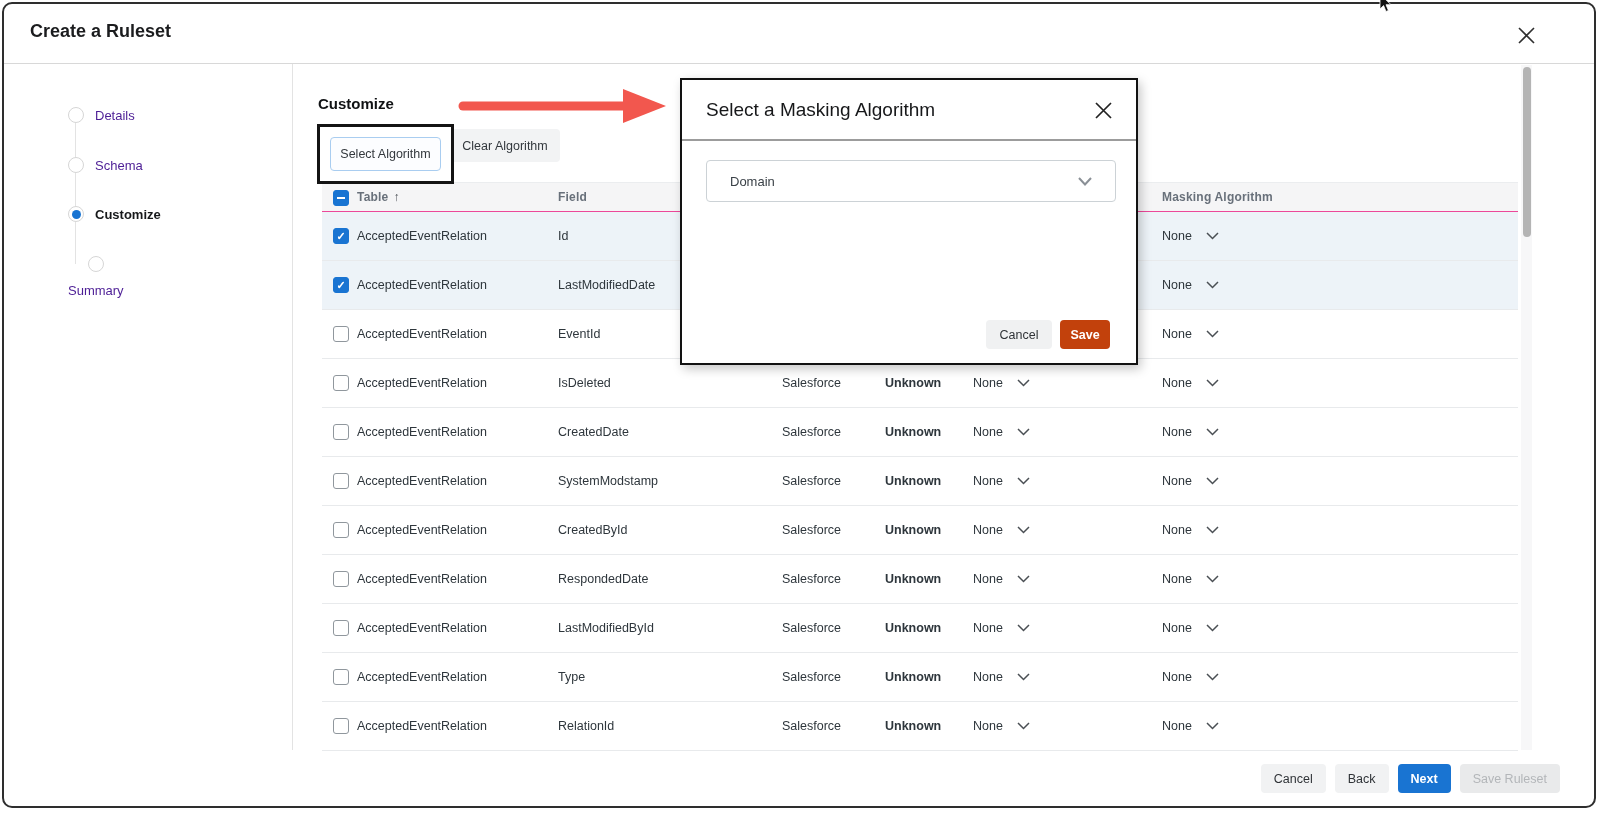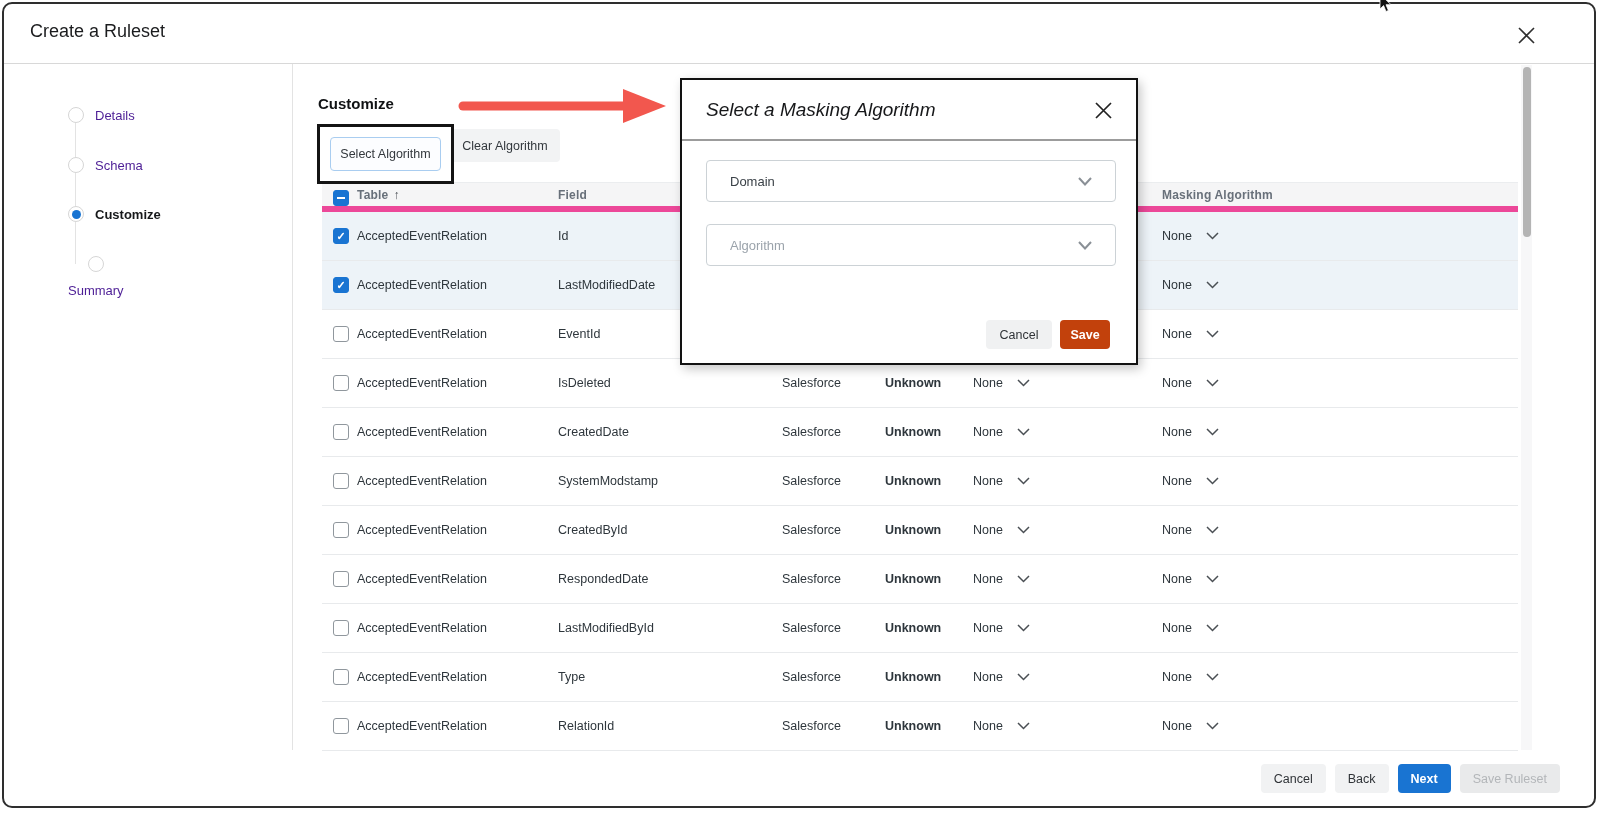--- a/index.html
+++ b/index.html
@@ -4,21 +4,21 @@
 <style>
   * { margin:0; padding:0; box-sizing:border-box; }
   html,body { width:1600px; height:815px; background:#fff; font-family:"Liberation Sans", sans-serif; overflow:hidden; }
   .abs { position:absolute; }
 
   
   .frame { position:absolute; left:2px; top:2px; width:1594px; height:806px;
            border:2px solid #2e2e2e; border-radius:10px; pointer-events:none; z-index:40; }
 
   
-  .dialog-title { position:absolute; left:30px; top:21px; font-size:18px; color:#1b1c1e; }
+  .dialog-title { position:absolute; left:30px; top:21px; font-size:18px; color:#1b1c1e;font-weight:bold; }
   .titlebar-divider { position:absolute; left:4px; top:63px; width:1592px; height:1px; background:#d8d8d8; }
   .main-close { position:absolute; left:1516px; top:25px; width:21px; height:21px; cursor:pointer; }
 
   
   .step-line { position:absolute; left:75px; top:115px; width:1px; height:149px; background:#e3e3e3; }
   .step { position:absolute; left:68px; display:flex; align-items:center; gap:11px; cursor:pointer; }
   .step-circle { width:16px; height:16px; border-radius:50%; background:#fff; border:1px solid #d6d6d6;
                  display:flex; align-items:center; justify-content:center; flex:0 0 auto; }
   .step-dot { width:9px; height:9px; border-radius:50%; background:#1974d2; display:none; }
   .step.active .step-dot { display:block; }
@@ -32,21 +32,21 @@
   .btn-select-alg { width:111px; height:34px; background:#fcfdff; border:1px solid #a9cdf0; border-radius:4px;
                     font-size:12.5px; color:#33383d; display:flex; align-items:center; justify-content:center; cursor:pointer;
                     font-family:"Liberation Sans", sans-serif; }
   .btn-clear-alg { position:absolute; left:450px; top:129px; width:110px; height:33px; background:#f2f3f4; border:none;
                    border-radius:4px; font-size:12.5px; color:#33383d; cursor:pointer; font-family:"Liberation Sans", sans-serif; }
 
   .arrow-annotation { position:absolute; left:455px; top:86px; z-index:25; }
 
   
   .table-wrap { position:absolute; left:322px; top:182px; width:1196px; z-index:1; }
-  .hrow { position:relative; height:30px; background:#f5f5f6; border-top:1px solid #ebedef; border-bottom:6px solid #ec4899;text-decoration:underline; }
+  .hrow { position:relative; height:30px; background:#f5f5f6; border-top:1px solid #ebedef; border-bottom:1px solid #ec4899;text-decoration:underline; }
   .hcell { position:absolute; top:50%; transform:translateY(-50%); font-size:12px; font-weight:bold; color:#68707a; letter-spacing:.2px; }
   .trow { position:relative; height:49px; background:#fff; border-bottom:1px solid #e8eaec; }
   .trow.selected { background:#edf3f8; }
   .cell { position:absolute; top:50%; transform:translateY(-50%); font-size:12.5px; color:#2e363c; white-space:nowrap; }
   .col-cb     { left:11px; }
   .col-table  { left:35px; }
   .col-field  { left:236px; }
   .col-conn   { left:460px; }
   .col-prof   { left:563px;font-weight:bold; }
   .col-domain { left:651px; }
@@ -71,21 +71,21 @@
   .fbtn { height:29px; border:none; border-radius:4px; font-size:12.5px; padding:0 13px; cursor:pointer;
           font-family:"Liberation Sans", sans-serif; }
   .fbtn.neutral { background:#f1f2f3; color:#2f3337; }
   .fbtn.primary { background:#1974d2; color:#fff; font-weight:bold; }
   .fbtn.disabled { background:#e9eaeb; color:#b3b6b9; cursor:default; }
 
   
   .modal { position:absolute; left:680px; top:78px; width:458px; height:287px; background:#fff;
            border:2px solid #121212; z-index:30; box-shadow:3px 4px 10px rgba(0,0,0,.22); }
   .modal-header { position:relative; height:61px; border-bottom:2px solid #9c9c9c; }
-  .modal-title { position:absolute; left:24px; top:50%; transform:translateY(-50%); font-size:19px; font-weight:500; color:#17181a;font-style:italic; }
+  .modal-title { position:absolute; left:24px; top:50%; transform:translateY(-50%); font-size:19px; font-weight:500; color:#17181a; }
   .modal-close { position:absolute; right:22px; top:20px; width:21px; height:21px; cursor:pointer; }
   .select { position:absolute; left:24px; width:410px; height:42px; border:1px solid #ccd2d6; border-radius:4px;
             background:#fff; display:flex; align-items:center; padding:0 23px; cursor:pointer; }
   .select .chev { margin-left:auto; }
   .select-domain { top:80px; }
   .select-algorithm { top:144px; }
   .select-value { font-size:13px; color:#3a4147; }
   .select-placeholder { font-size:13px; color:#9ba3ab; }
   .modal-actions { position:absolute; right:26px; top:240px; display:flex; gap:8px; }
   .mbtn { height:29px; border:none; border-radius:4px; font-size:12.5px; cursor:pointer; font-family:"Liberation Sans", sans-serif; }
@@ -382,26 +382,20 @@
     <svg class="modal-close" viewBox="0 0 21 21">
       <path d="M3 3 L18 18 M18 3 L3 18" stroke="#222" stroke-width="1.7" fill="none"></path>
     </svg>
   </div>
   <div class="select select-domain">
     <span class="select-value">Domain</span>
     <svg class="chev" width="14" height="9" viewBox="0 0 14 9">
         <path d="M1 1 L7 7.5 L13 1" stroke="#8a9096" stroke-width="2" fill="none"></path>
       </svg>
   </div>
-  <div class="select select-algorithm">
-    <span class="select-placeholder">Algorithm</span>
-    <svg class="chev" width="14" height="9" viewBox="0 0 14 9">
-        <path d="M1 1 L7 7.5 L13 1" stroke="#8a9096" stroke-width="2" fill="none"></path>
-      </svg>
-  </div>
   <div class="modal-actions">
     <button class="mbtn neutral">Cancel</button>
     <button class="mbtn primary">Save</button>
   </div>
 </div>
 
 <svg class="cursor" width="14" height="20" viewBox="0 0 14 20">
   <path d="M1 0 L1 15 L4.6 11.6 L7 17.5 L9.4 16.4 L7 10.7 L12 10.7 Z" fill="#111" stroke="#fff" stroke-width="0.8"></path>
 </svg>
 

